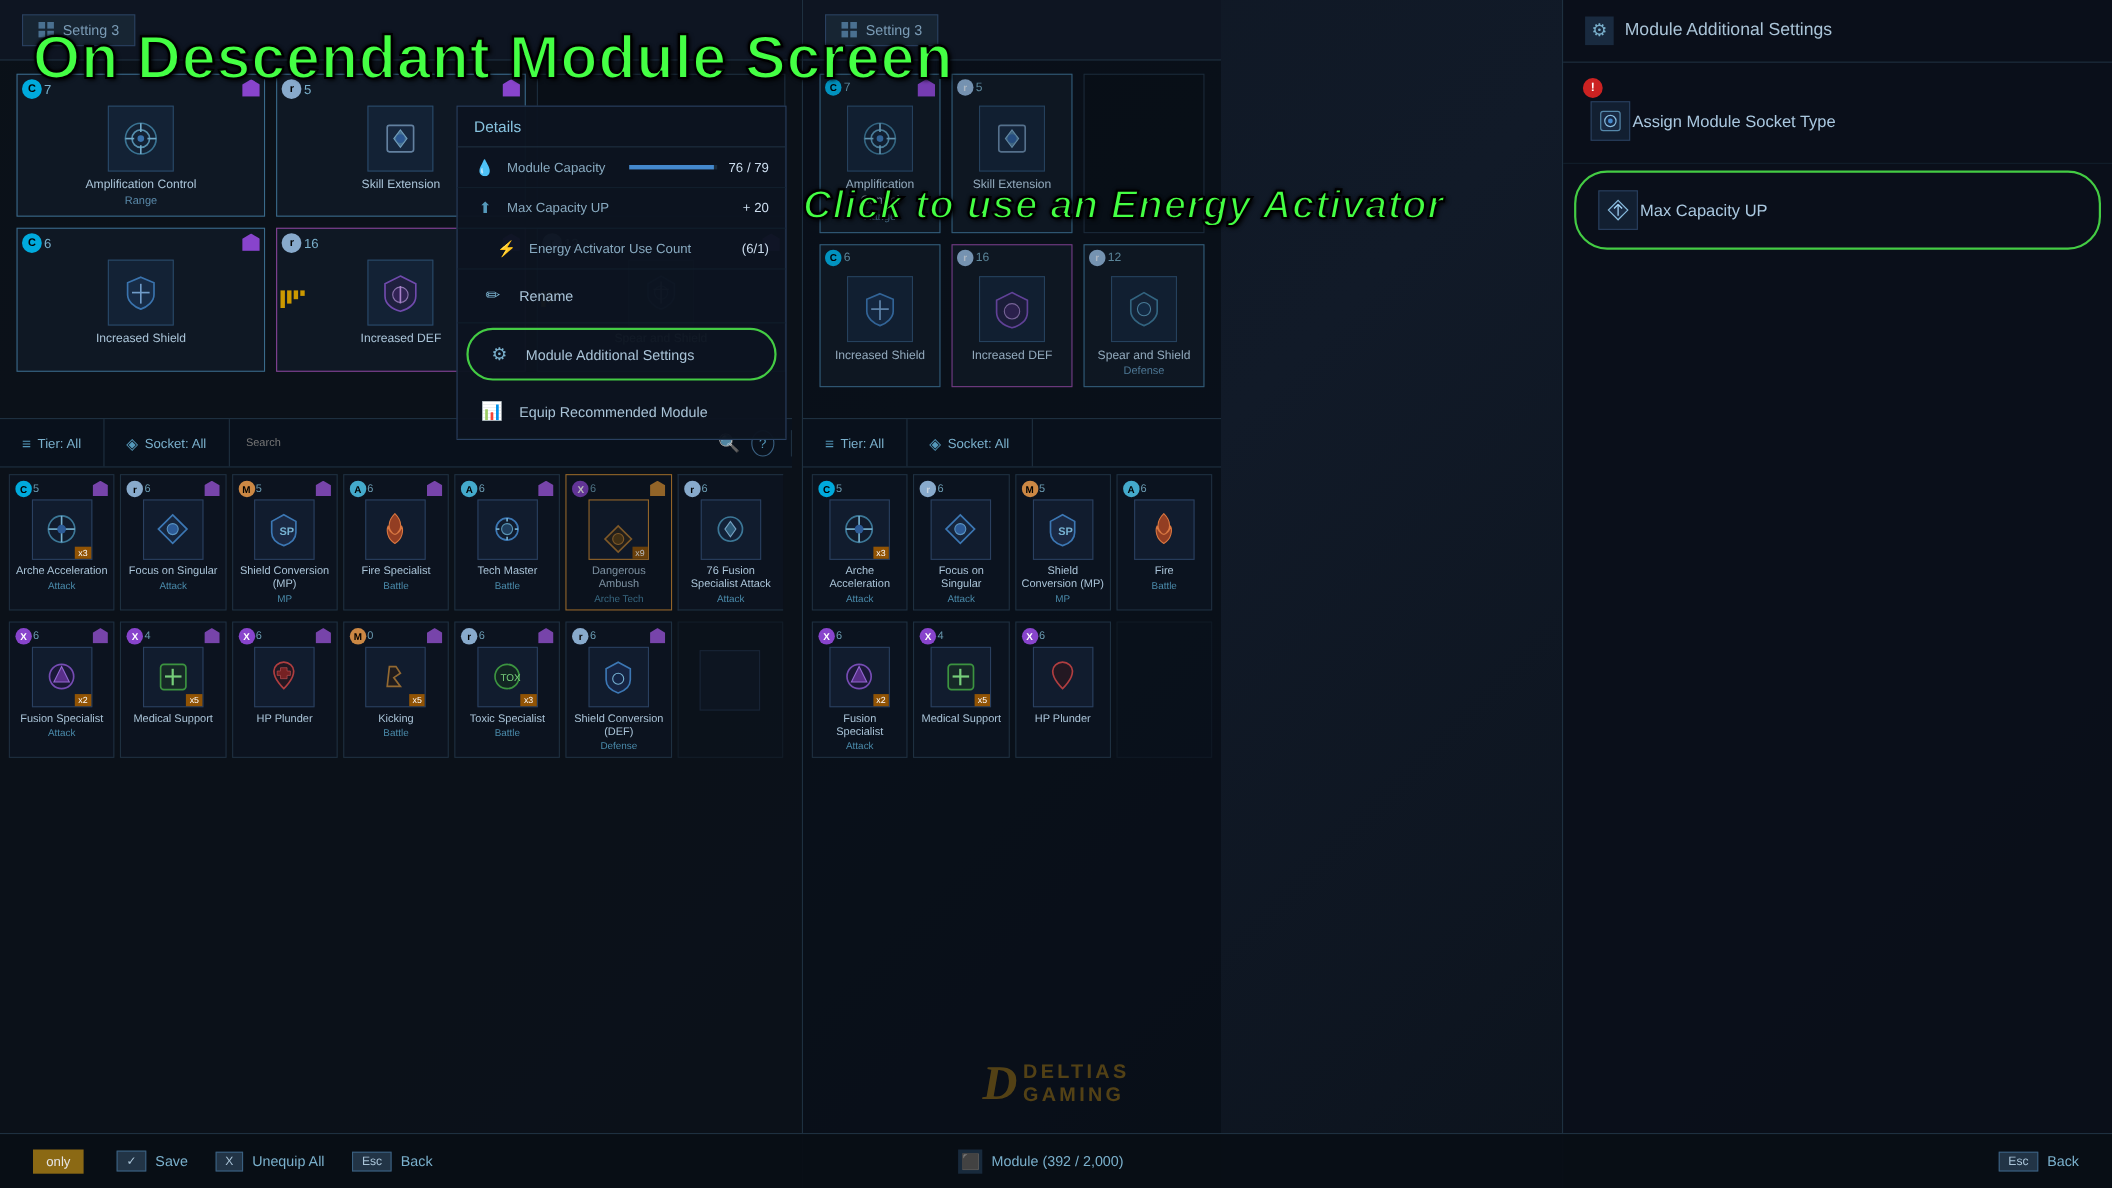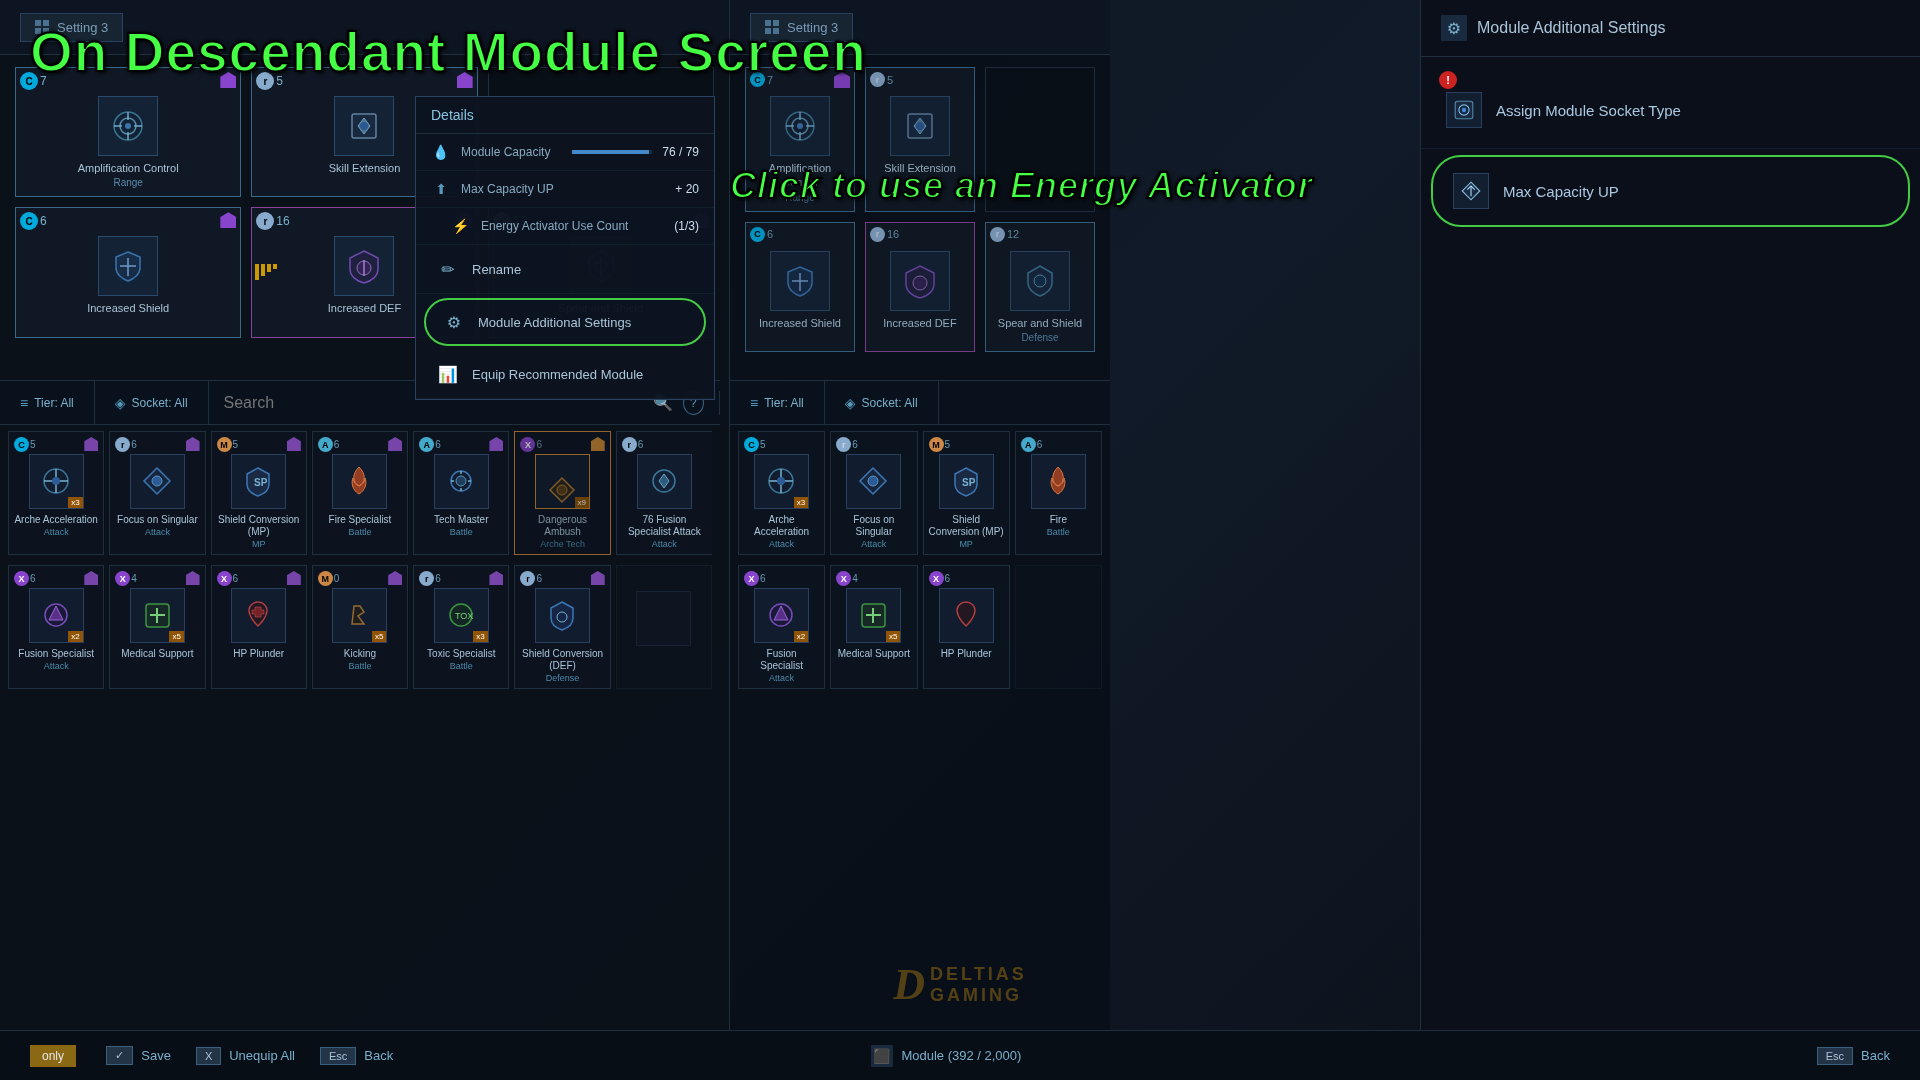--- a/index.html
+++ b/index.html
@@ -287,21 +287,21 @@
       align-items: center;
       padding: 0 15px;
       gap: 10px;
       border-right: 1px solid #1e3040;
     }
 
     .search-input {
       background: transparent;
       border: none;
       color: #22c55e;
-      font-size: 16px;
+      font-size: 10px;
       width: 100%;
       outline: none;
     }
 
     .search-icon-btn {
       color: #5599bb;
       cursor: pointer;
       font-size: 16px;
     }
 
@@ -473,21 +473,21 @@
       display: flex;
       align-items: center;
       justify-content: center;
       font-size: 16px;
       color: #7ab0cc;
     }
 
     .settings-option {
       display: flex;
       align-items: center;
-      gap: 14px;
+      gap: 2px;
       padding: 20px 25px;
       border-bottom: 1px solid #111e2c;
       cursor: pointer;
     }
 
     .settings-option .opt-icon {
       width: 36px;
       height: 36px;
       background: rgba(20,35,55,0.8);
       border: 1px solid #2a4060;
@@ -1013,21 +1013,21 @@
   <div class="details-row">
     <div class="detail-icon">⬆</div>
     <div class="detail-label">Max Capacity UP</div>
     <div class="detail-value">+ 20</div>
   </div>
 
   <div class="details-row">
     <div style="width:4px;background:#1a2a3a;margin-right:6px;"></div>
     <div class="detail-icon">⚡</div>
     <div class="detail-label">Energy Activator Use Count</div>
-    <div class="detail-value">(1/3)</div>
+    <div class="detail-value">(6/1)</div>
   </div>
 
   <div class="popup-actions">
     <div class="popup-btn">
       <div class="btn-icon">✏</div>
       <span>Rename</span>
     </div>
     <div class="popup-btn highlighted">
       <div class="btn-icon">⚙</div>
       <span>Module Additional Settings</span>

